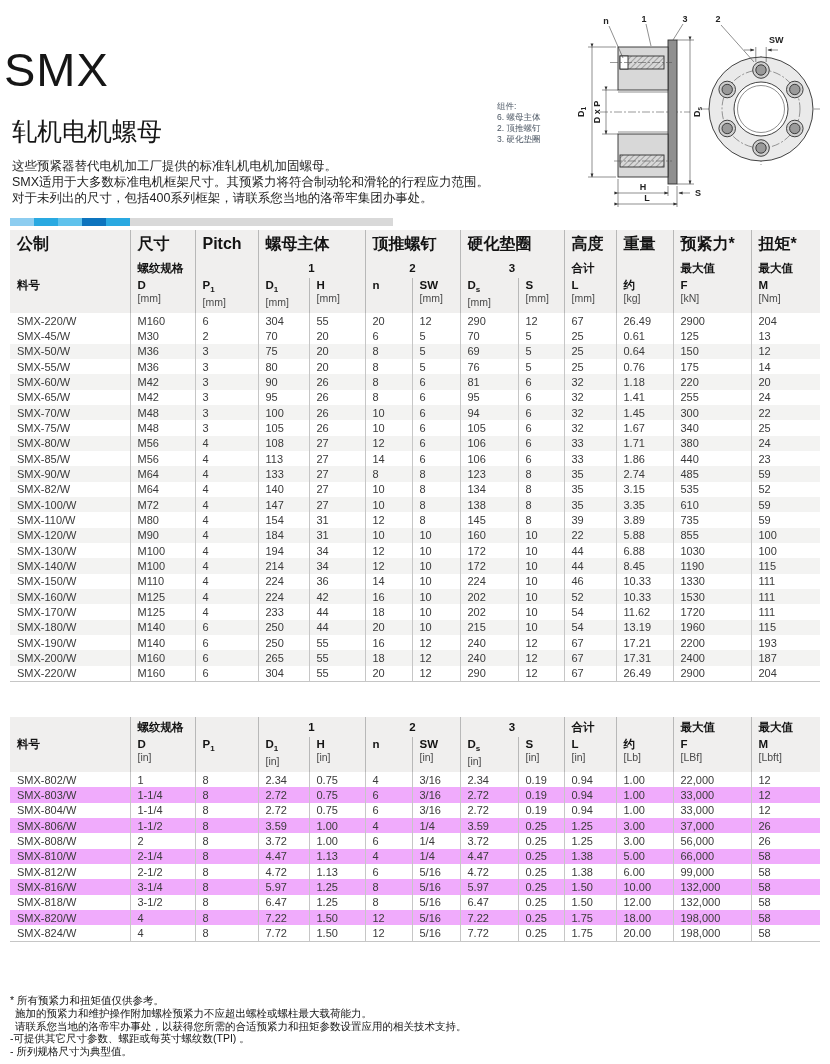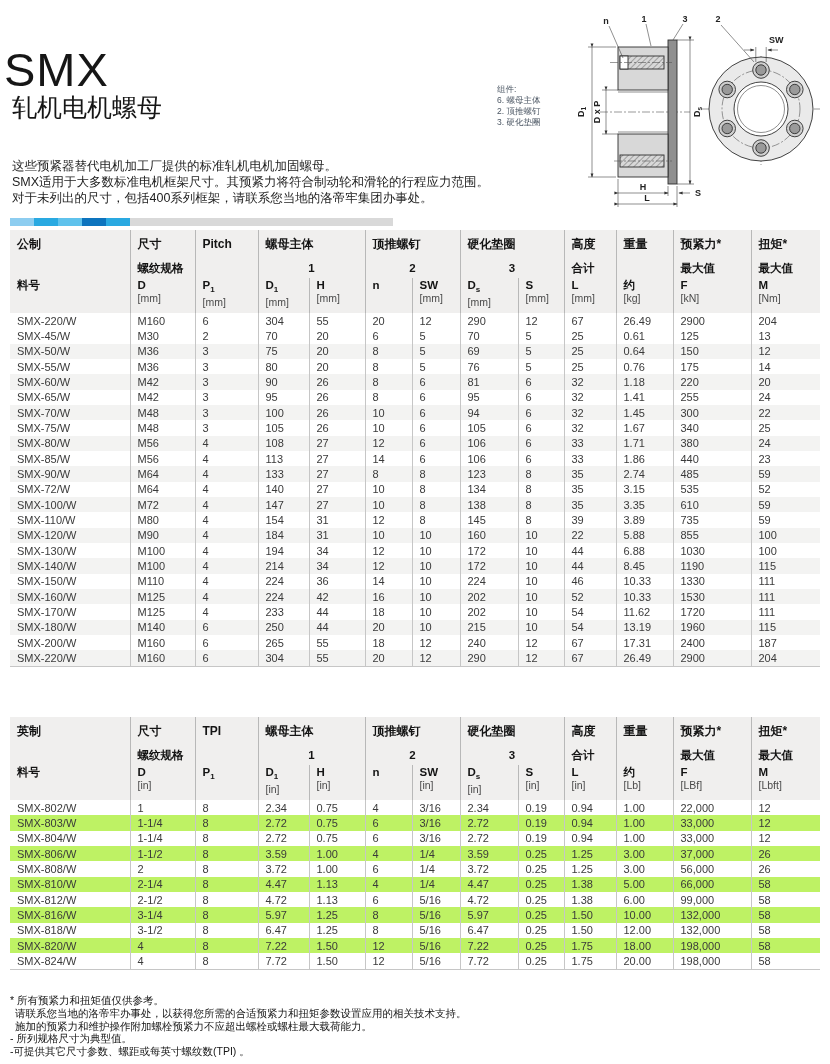--- a/index.html
+++ b/index.html
@@ -1,48 +1,48 @@
 <!DOCTYPE html>
 <html><head>
 <meta charset="utf-8">
 <style>
   html,body{margin:0;padding:0;background:#fff;}
   #page{position:relative;width:830px;height:1064px;background:#ffffff;overflow:hidden;
         font-family:"Liberation Sans","DejaVu Sans",sans-serif;color:#222;}
 
   .title{position:absolute;left:4px;top:46px;font-size:47px;font-weight:400;letter-spacing:1px;color:#161616;line-height:1;}
-  .subtitle{position:absolute;left:12px;top:92px;font-size:25px;color:#161616;line-height:1.2;}
+  .subtitle{position:absolute;left:12px;top:116px;font-size:25px;color:#161616;line-height:1.2;}
   .desc{position:absolute;left:12px;top:158px;font-size:12.5px;line-height:16px;color:#1d1d1d;}
 
-  .legend{position:absolute;left:497px;top:84px;font-size:8.5px;line-height:11px;color:#4b5663;}
+  .legend{position:absolute;left:497px;top:101px;font-size:8.5px;line-height:11px;color:#4b5663;}
 
   svg.drawing{position:absolute;left:556px;top:12px;width:272px;height:198px;}
   svg.drawing text{font-family:"Liberation Sans","DejaVu Sans",sans-serif;font-size:9px;font-weight:700;fill:#222;}
   .thin{stroke:#444;stroke-width:0.6;fill:none;}
   .edge{stroke:#2e2e2e;stroke-width:0.9;}
   .cline{stroke:#555;stroke-width:0.6;stroke-dasharray:8 2 2 2;fill:none;}
 
   .bar{position:absolute;left:10px;top:218px;width:383px;height:8px;display:flex;}
   .bar .seg{height:100%;}
 
   .tablewrap{position:absolute;left:10px;width:810px;}
   table.dtable{border-collapse:collapse;table-layout:fixed;width:810px;font-size:11px;border-bottom:1px solid #c6c6c6;}
   table.dtable th,table.dtable td{text-align:left;}
   thead th{background:#f0efee;font-weight:700;padding:0 0 0 7px;color:#141414;}
-  tr.grow th{height:28px;vertical-align:middle;font-size:12px;}
+  tr.grow th{height:28px;vertical-align:middle;font-size:16px;}
   tr.srow th{height:20px;vertical-align:middle;font-size:11.5px;}
   tr.srow th.c{text-align:center;padding-left:0;}
   tr.yrow th{height:34px;vertical-align:top;padding-top:1px;font-size:11.5px;line-height:13px;}
   tr.yrow sub{font-size:8px;}
   .unit{font-weight:400;font-size:10.5px;color:#4a4a4a;line-height:12px;}
   tbody td{height:15.33px;padding:0 0 0 7px;color:#3a3a3a;white-space:nowrap;overflow:hidden;}
   .bl{border-left:1px solid #c6c6c6;}
   thead .bl{border-left:1px solid #b8b8b8;margin-top:6px;}
   .metric tbody tr:nth-child(2n+3){background:#f3f3f2;}
-  .imperial tbody tr:nth-child(2n){background:#bef264;}
+  .imperial tbody tr:nth-child(2n){background:#f0abfc;}
 
   .footnotes{position:absolute;left:10px;top:994px;font-size:10.5px;line-height:12.8px;color:#141414;}
   .footnotes .ind{padding-left:5px;}
 </style>
 </head>
 <body>
 
 <div id="page">
 
   <div class="title">SMX</div>
@@ -382,21 +382,21 @@
             <td class="bl">8</td>
             <td class="bl">8</td>
             <td class="bl">123</td>
             <td class="bl">8</td>
             <td class="bl">35</td>
             <td class="bl">2.74</td>
             <td class="bl">485</td>
             <td class="bl">59</td>
           </tr>
           <tr>
-            <td>SMX-72/W</td>
+            <td>SMX-82/W</td>
             <td class="bl">M64</td>
             <td class="bl">4</td>
             <td class="bl">140</td>
             <td class="bl">27</td>
             <td class="bl">10</td>
             <td class="bl">8</td>
             <td class="bl">134</td>
             <td class="bl">8</td>
             <td class="bl">35</td>
             <td class="bl">3.15</td>
@@ -530,20 +530,35 @@
             <td class="bl">250</td>
             <td class="bl">44</td>
             <td class="bl">20</td>
             <td class="bl">10</td>
             <td class="bl">215</td>
             <td class="bl">10</td>
             <td class="bl">54</td>
             <td class="bl">13.19</td>
             <td class="bl">1960</td>
             <td class="bl">115</td>
+          </tr>
+          <tr>
+            <td>SMX-190/W</td>
+            <td class="bl">M140</td>
+            <td class="bl">6</td>
+            <td class="bl">250</td>
+            <td class="bl">55</td>
+            <td class="bl">16</td>
+            <td class="bl">12</td>
+            <td class="bl">240</td>
+            <td class="bl">12</td>
+            <td class="bl">67</td>
+            <td class="bl">17.21</td>
+            <td class="bl">2200</td>
+            <td class="bl">193</td>
           </tr>
           <tr>
             <td>SMX-200/W</td>
             <td class="bl">M160</td>
             <td class="bl">6</td>
             <td class="bl">265</td>
             <td class="bl">55</td>
             <td class="bl">18</td>
             <td class="bl">12</td>
             <td class="bl">240</td>
@@ -582,32 +597,20 @@
           <col style="width: 47px;">
           <col style="width: 48px;">
           <col style="width: 58px;">
           <col style="width: 46px;">
           <col style="width: 52px;">
           <col style="width: 57px;">
           <col style="width: 78px;">
           <col style="width: 69px;">
         </colgroup>
         <thead>
-          <tr class="grow">
-            <th colspan="1" class="">英制</th>
-            <th colspan="1" class="bl">尺寸</th>
-            <th colspan="1" class="bl">TPI</th>
-            <th colspan="2" class="bl">螺母主体</th>
-            <th colspan="2" class="bl">顶推螺钉</th>
-            <th colspan="2" class="bl">硬化垫圈</th>
-            <th colspan="1" class="bl">高度</th>
-            <th colspan="1" class="bl">重量</th>
-            <th colspan="1" class="bl">预紧力*</th>
-            <th colspan="1" class="bl">扭矩*</th>
-          </tr>
           <tr class="srow">
             <th colspan="1" class=""></th>
             <th colspan="1" class=" bl">螺纹规格</th>
             <th colspan="1" class=" bl"></th>
             <th colspan="2" class="c bl">1</th>
             <th colspan="2" class="c bl">2</th>
             <th colspan="2" class="c bl">3</th>
             <th colspan="1" class=" bl">合计</th>
             <th colspan="1" class=" bl"></th>
             <th colspan="1" class=" bl">最大值</th>
@@ -794,19 +797,19 @@
             <td class="bl">20.00</td>
             <td class="bl">198,000</td>
             <td class="bl">58</td>
           </tr>
         </tbody>
       </table>
     </div>
 
   <div class="footnotes">
     <div>* 所有预紧力和扭矩值仅供参考。</div>
+    <div class="ind">施加的预紧力和维护操作附加螺栓预紧力不应超出螺栓或螺柱最大载荷能力。</div>
     <div class="ind">请联系您当地的洛帝牢办事处，以获得您所需的合适预紧力和扭矩参数设置应用的相关技术支持。</div>
-    <div class="ind">施加的预紧力和维护操作附加螺栓预紧力不应超出螺栓或螺柱最大载荷能力。</div>
+    <div>-可提供其它尺寸参数、螺距或每英寸螺纹数(TPI) 。</div>
     <div>- 所列规格尺寸为典型值。</div>
-    <div>-可提供其它尺寸参数、螺距或每英寸螺纹数(TPI) 。</div>
   </div>
 
 </div>
 
 </body></html>

